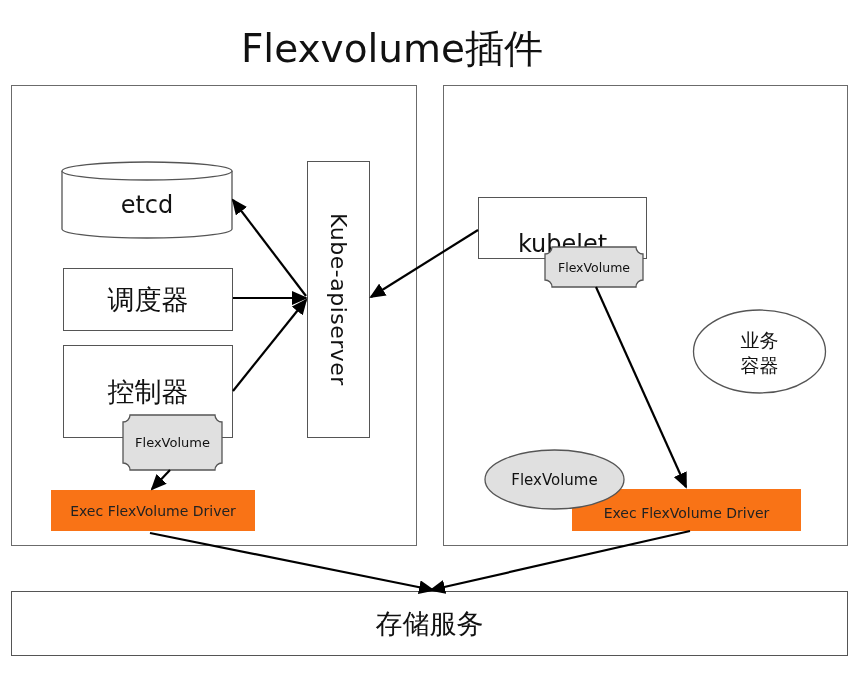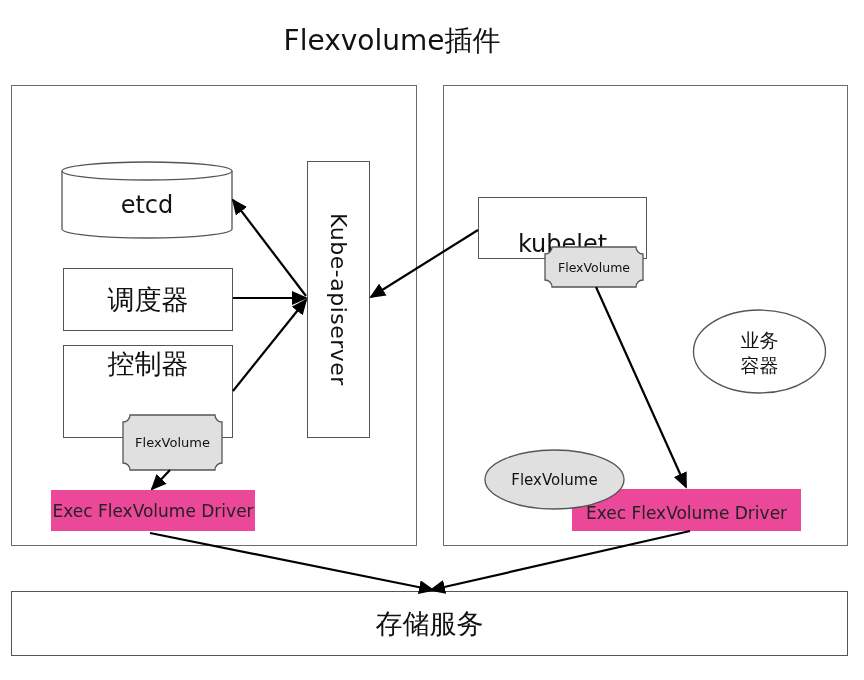--- a/index.html
+++ b/index.html
@@ -1,42 +1,42 @@
 <!DOCTYPE html>
 <html><head>
   <meta charset="utf-8">
   <style>
     html, body { margin: 0; padding: 0; background: #ffffff; }
     body { width: 864px; height: 680px; position: relative; overflow: hidden;
            font-family: "DejaVu Sans", "Liberation Sans", sans-serif; color: #111; }
     .abs { position: absolute; box-sizing: border-box; }
-    .title { left: 0; width: 784px; top: 22px; text-align: center; font-size: 28px; color: #111; }
+    .title { left: 0; width: 784px; top: 22px; text-align: center; font-size: 39px; color: #111; }
     .panel { border: 1.5px solid #6b6b6b; background: #fff; }
     .box { border: 1.3px solid #555; background: #fff; display: flex; align-items: center; justify-content: center; }
     .lbl-lg { font-size: 24px; }
     .lbl-md { font-size: 27px; }
-    .driver { background: #ec4899; display: flex; align-items: center; justify-content: center; font-size: 17px; color: #222; }
+    .driver { background: #f97316; display: flex; align-items: center; justify-content: center; font-size: 14px; color: #222; }
     .vert { writing-mode: vertical-rl; font-size: 22px; letter-spacing: 0.5px; }
     svg.overlay { position: absolute; left: 0; top: 0; width: 864px; height: 680px; pointer-events: none; }
     .svg-text { font-family: "DejaVu Sans", "Liberation Sans", sans-serif; fill: #111; }
   </style>
 </head>
 <body>
 
 <div class="abs title">Flexvolume插件</div>
 
 <div class="abs panel" style="left:11px; top:85px; width:406px; height:461px;"></div>
 
 <div class="abs panel" style="left:443px; top:85px; width:405px; height:461px;"></div>
 
 <div class="abs box lbl-md" style="left:63px; top:268px; width:170px; height:63px;">
   <span>调度器</span>
 </div>
 
-<div class="abs box lbl-md" style="left:63px; top:345px; width:170px; height:93px; align-items:flex-start; ">
+<div class="abs box lbl-md" style="left:63px; top:345px; width:170px; height:93px; align-items:flex-start; padding-top:28px;">
   <span>控制器</span>
 </div>
 
 <div class="abs box" style="left:307px; top:161px; width:63px; height:277px;">
   <span class="vert">Kube-apiserver</span>
 </div>
 
 <div class="abs driver" style="left:51px; top:490px; width:204px; height:41px;">
   <span>Exec FlexVolume Driver</span>
 </div>

